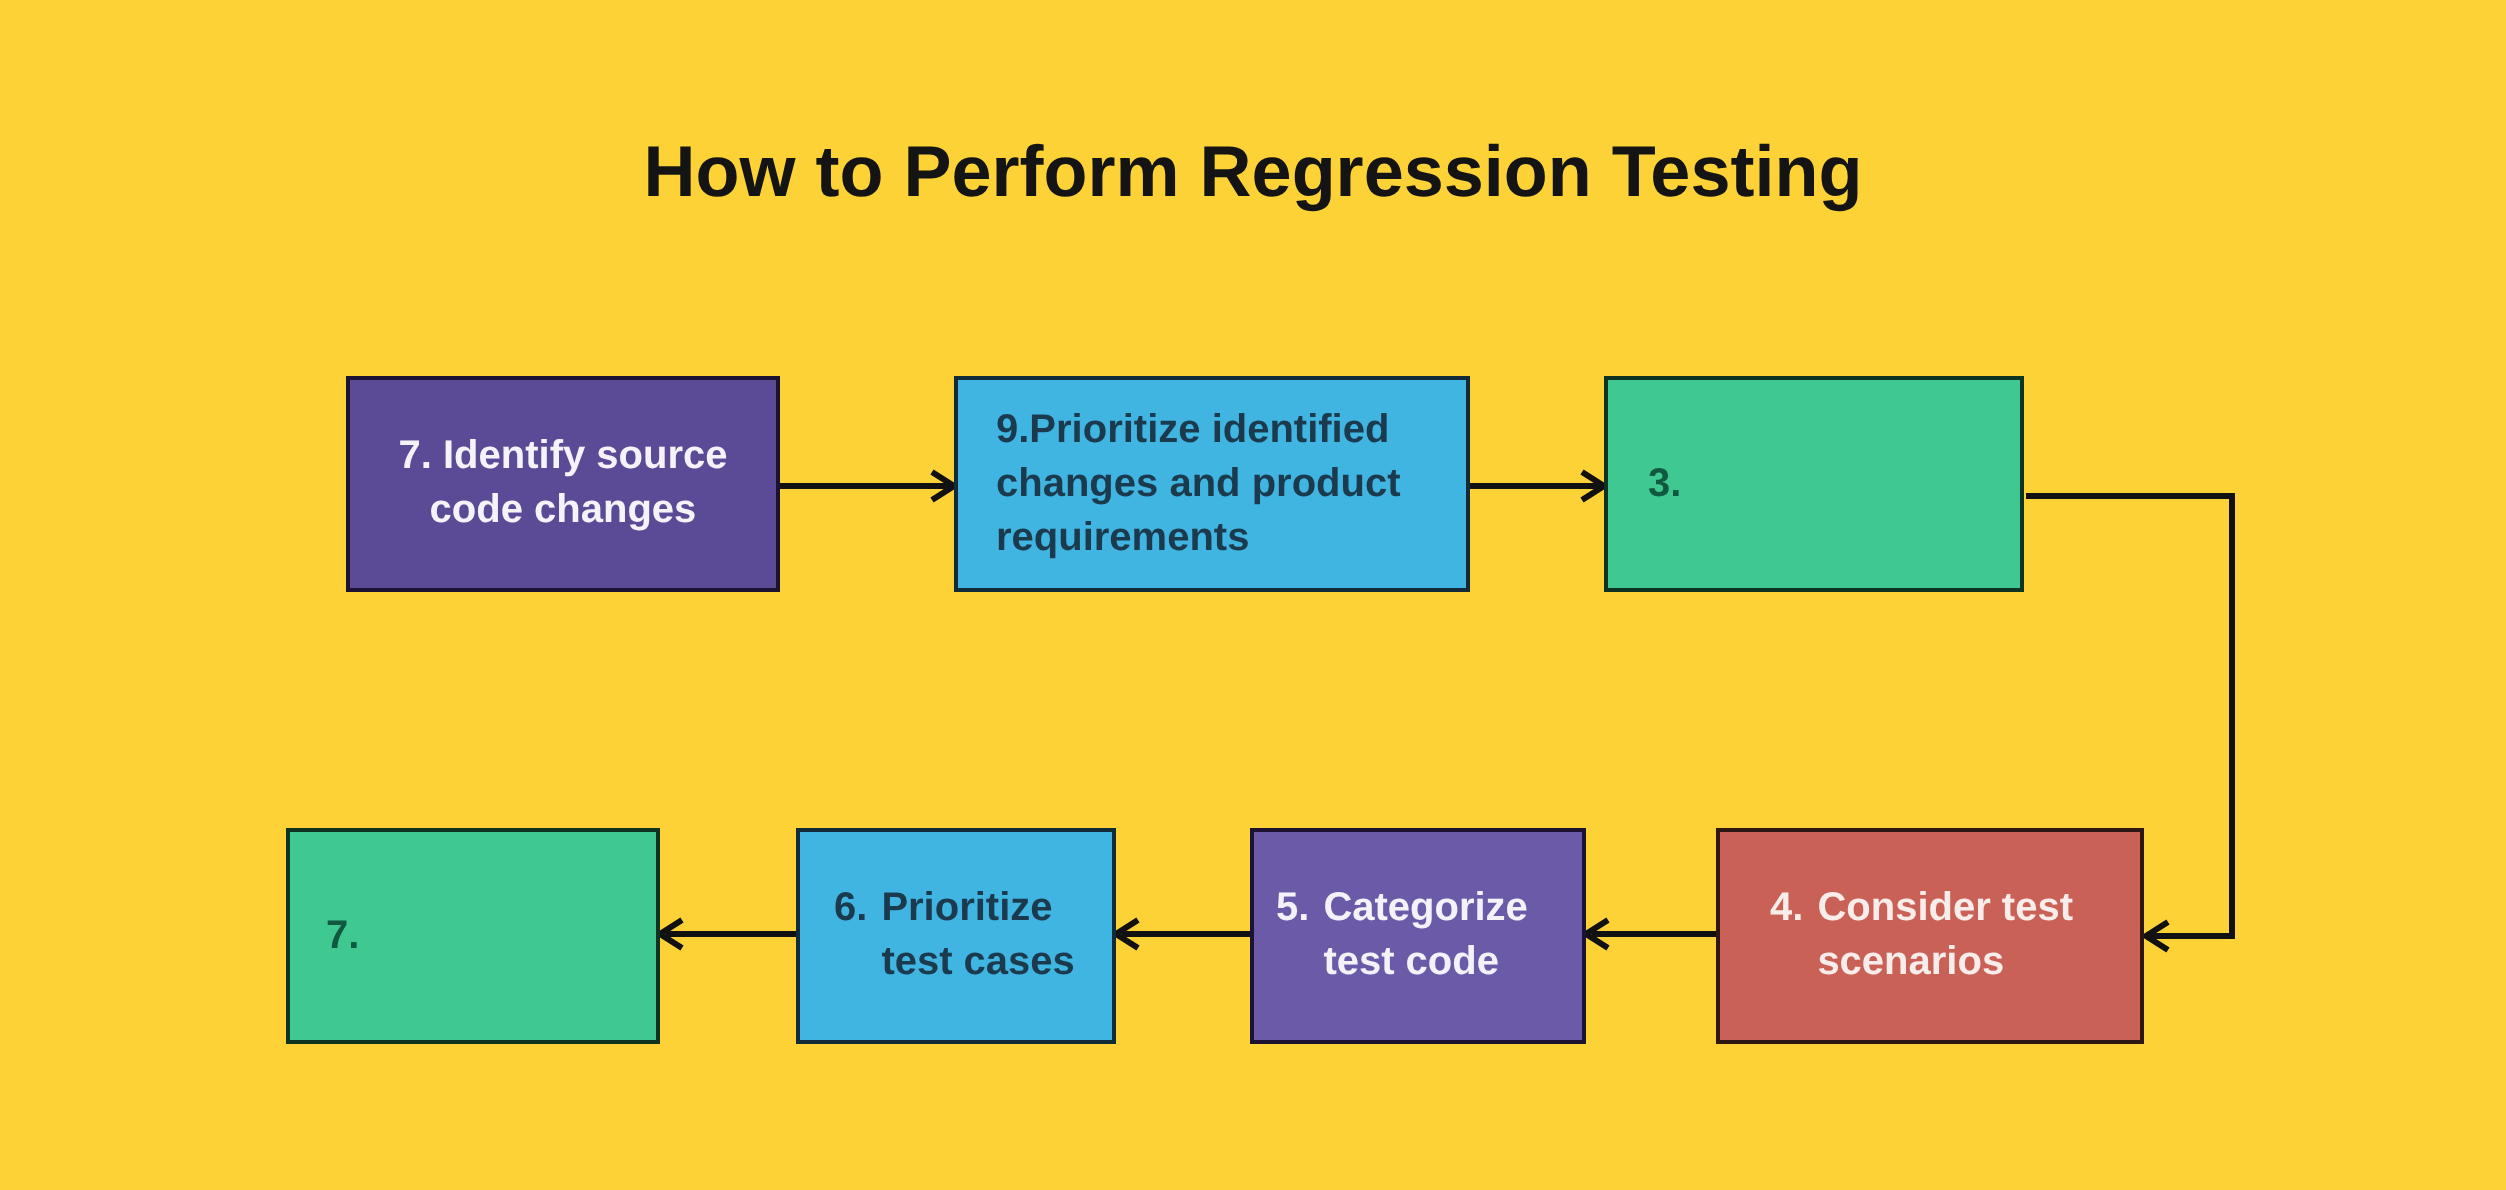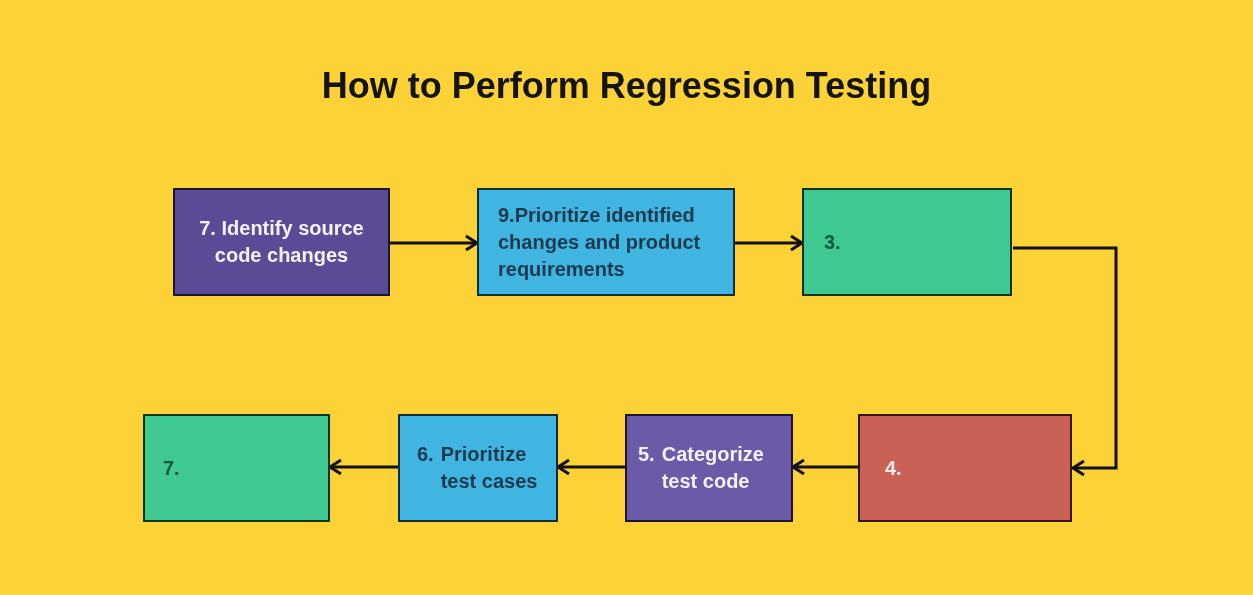--- a/index.html
+++ b/index.html
@@ -107,20 +107,22 @@
 
   <div class="box box3" style="background-color: rgb(63, 201, 144); color: rgb(17, 88, 64); border-color: rgb(14, 51, 35);">
     <div class="hangwrap">
       <span class="num">3.</span>
     </div>
   </div>
 
   <div class="box box4" style="background-color: rgb(201, 97, 86); color: rgb(248, 237, 234); border-color: rgb(46, 22, 19);">
     <div class="hangwrap">
       <span class="num">4.</span>
+      <span class="lines">Consider test
+scenarios</span>
     </div>
   </div>
 
   <div class="box box5" style="background-color: rgb(106, 90, 168); color: rgb(244, 241, 248); border-color: rgb(28, 19, 51);">
     <div class="hangwrap">
       <span class="num">5.</span>
       <span class="lines">Categorize
 test code</span>
     </div>
   </div>

